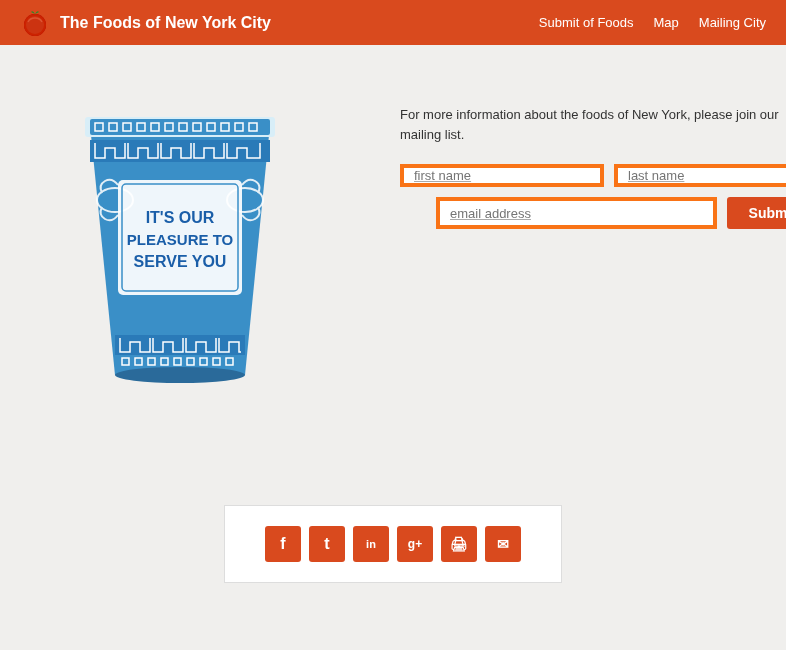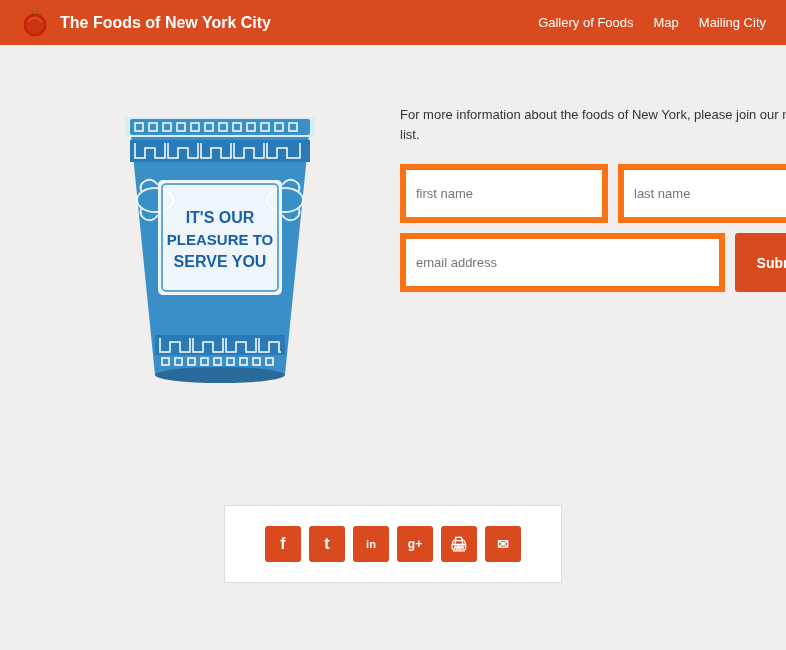--- a/index.html
+++ b/index.html
@@ -49,21 +49,21 @@
       display: flex;
       padding: 40px 60px;
       gap: 60px;
       align-items: flex-start;
     }
 
     
     #cup-area {
       flex: 0 0 280px;
       display: flex;
-      justify-content: flex-end;
+      justify-content: flex-start;
       align-items: center;
     }
 
     
     #cup-svg {
       width: 240px;
       height: 320px;
     }
 
     
@@ -76,30 +76,32 @@
       color: #333;
       line-height: 1.5;
       margin-bottom: 20px;
     }
     .form-row {
       display: flex;
       gap: 10px;
       margin-bottom: 10px;
     }
     .form-input {
-      border: 6px solid #f97316;
-      padding: 16px 10px;
+      border: 4px solid #f97316;
+      padding: 0 10px;
       font-size: 13px;
       color: #aaa;
       background: white;
       outline: none;
       flex: 1;
+      text-decoration: underline;
     }
     #email-input {
       flex: 1;
+      margin-left: 36px;
     }
     #submit-btn {
       background-color: #d94a1e;
       color: white;
       border: none;
       padding: 8px 22px;
       font-size: 14px;
       font-weight: bold;
       cursor: pointer;
       border-radius: 3px;
@@ -143,21 +145,21 @@
       <ellipse cx="15" cy="17" rx="11" ry="11" fill="#cc2200"></ellipse>
 
       <path d="M15 6 Q17 2 19 4 Q17 5 15 6 Z" fill="#2a8a2a"></path>
       <path d="M15 6 Q13 2 11 4 Q13 5 15 6 Z" fill="#2a8a2a"></path>
       <circle cx="15" cy="17" r="9" fill="#cc3311"></circle>
       <path d="M8 14 Q10 10 15 10 Q20 10 22 14" fill="none" stroke="#dd5533" stroke-width="1.5"></path>
     </svg>
     <span id="site-title">The Foods of New York City</span>
   </div>
   <nav id="nav">
-    <a class="nav-link">Gallery of Foods</a>
+    <a class="nav-link">Submit of Foods</a>
     <a class="nav-link">Map</a>
     <a class="nav-link">Mailing City</a>
   </nav>
 </div>
 
 <div id="main">
 
   <div id="cup-area">
     <svg id="cup-svg" viewBox="0 0 240 320">
 

